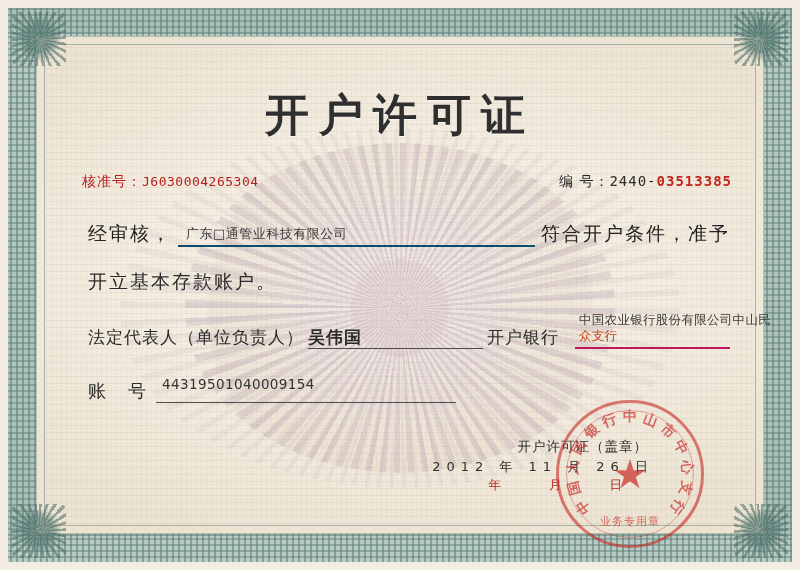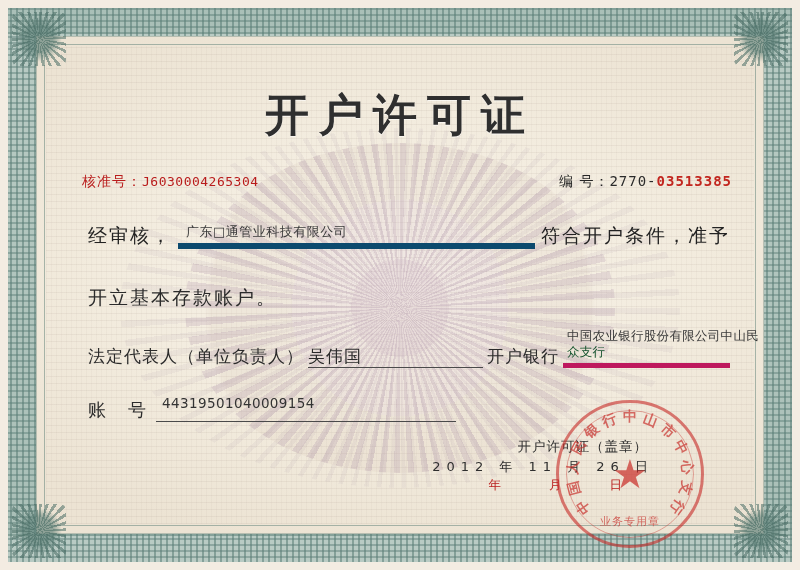--- a/index.html
+++ b/index.html
@@ -199,29 +199,29 @@
     padding-right: 10px;
   }
 
   .line {
     position: relative;
     display: flex;
     align-items: flex-end;
     font-size: 19px;
     letter-spacing: 2px;
     color: #222;
-    margin-bottom: 36px;
+    margin-bottom: 22px;
     font-family: "DejaVu Sans", "Liberation Sans", sans-serif;
   }
   .line .lbl { white-space: nowrap; }
   .fill {
     position: relative;
     flex: 1;
     min-width: 40px;
-    border-bottom: 6px solid #0c4a6e;
+    border-bottom: 2px solid #0c4a6e;
     margin: 0 6px;
     height: 22px;
     text-align: center;
   }
   .fill .handwriting {
     position: absolute;
     left: 8px;
     bottom: 2px;
     font-size: 13px;
     letter-spacing: 0.5px;
@@ -243,44 +243,45 @@
     font-size: 17px;
     letter-spacing: 1px;
     margin-bottom: 30px;
   }
   .rep-fill {
     position: relative;
     width: 175px;
     border-bottom: 1px solid #4a4a4a;
     height: 22px;
     margin: 0 4px;
+    font-weight: bold;
   }
   .bank-fill {
     position: relative;
     flex: 1;
-    border-bottom: 5px solid #be185d;
+    border-bottom: 2px solid #be185d;
     height: 22px;
-    margin-left: 4px;
+    margin-left: 16px;
   }
   .bank-text {
     position: absolute;
     left: 4px;
     bottom: 20px;
     font-size: 12.5px;
     line-height: 15px;
     color: #3a3a3a;
     white-space: nowrap;
     letter-spacing: 0.3px;
   }
   .bank-text2 {
     position: absolute;
     left: 4px;
     bottom: 2px;
     font-size: 12.5px;
-    color: #14532d;
+    color: #c2410c;
     letter-spacing: 0.3px;
   }
 
   
   .row-acct {
     display: flex;
     align-items: flex-end;
     font-size: 18px;
     letter-spacing: 2px;
   }
@@ -405,21 +406,21 @@
 
   <div class="content">
 
     <div class="doc-title">开户许可证</div>
 
     <div class="row-approval">
       <div class="approval-left">
         <span>核准号：</span><span class="approval-num">J6030004265304</span>
       </div>
       <div class="serial-wrap">
-        <span class="serial-label">编 号：</span><span class="serial-prefix">2770-</span><span class="serial-red">03513385</span>
+        <span class="serial-label">编 号：</span><span class="serial-prefix">2440-</span><span class="serial-red">03513385</span>
       </div>
     </div>
 
     <div class="body-block">
 
       <div class="line">
         <span class="lbl">经审核，</span>
         <span class="fill">
           <span class="handwriting">广东□通管业科技有限公司</span>
         </span>

